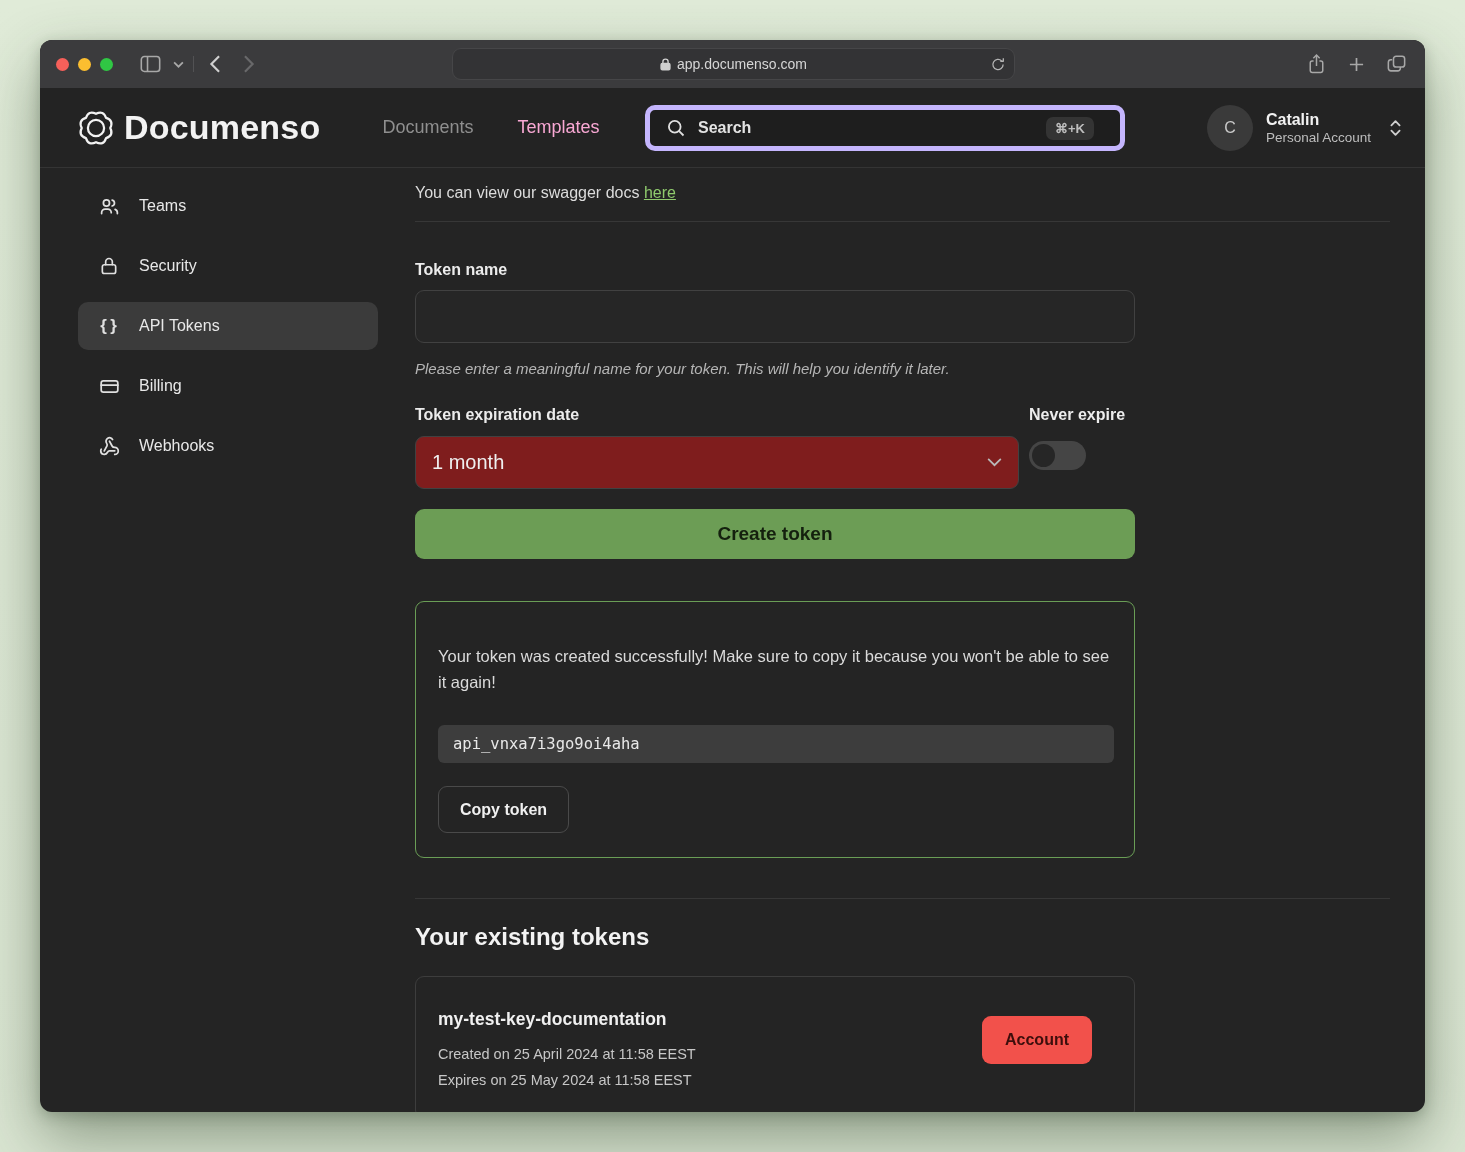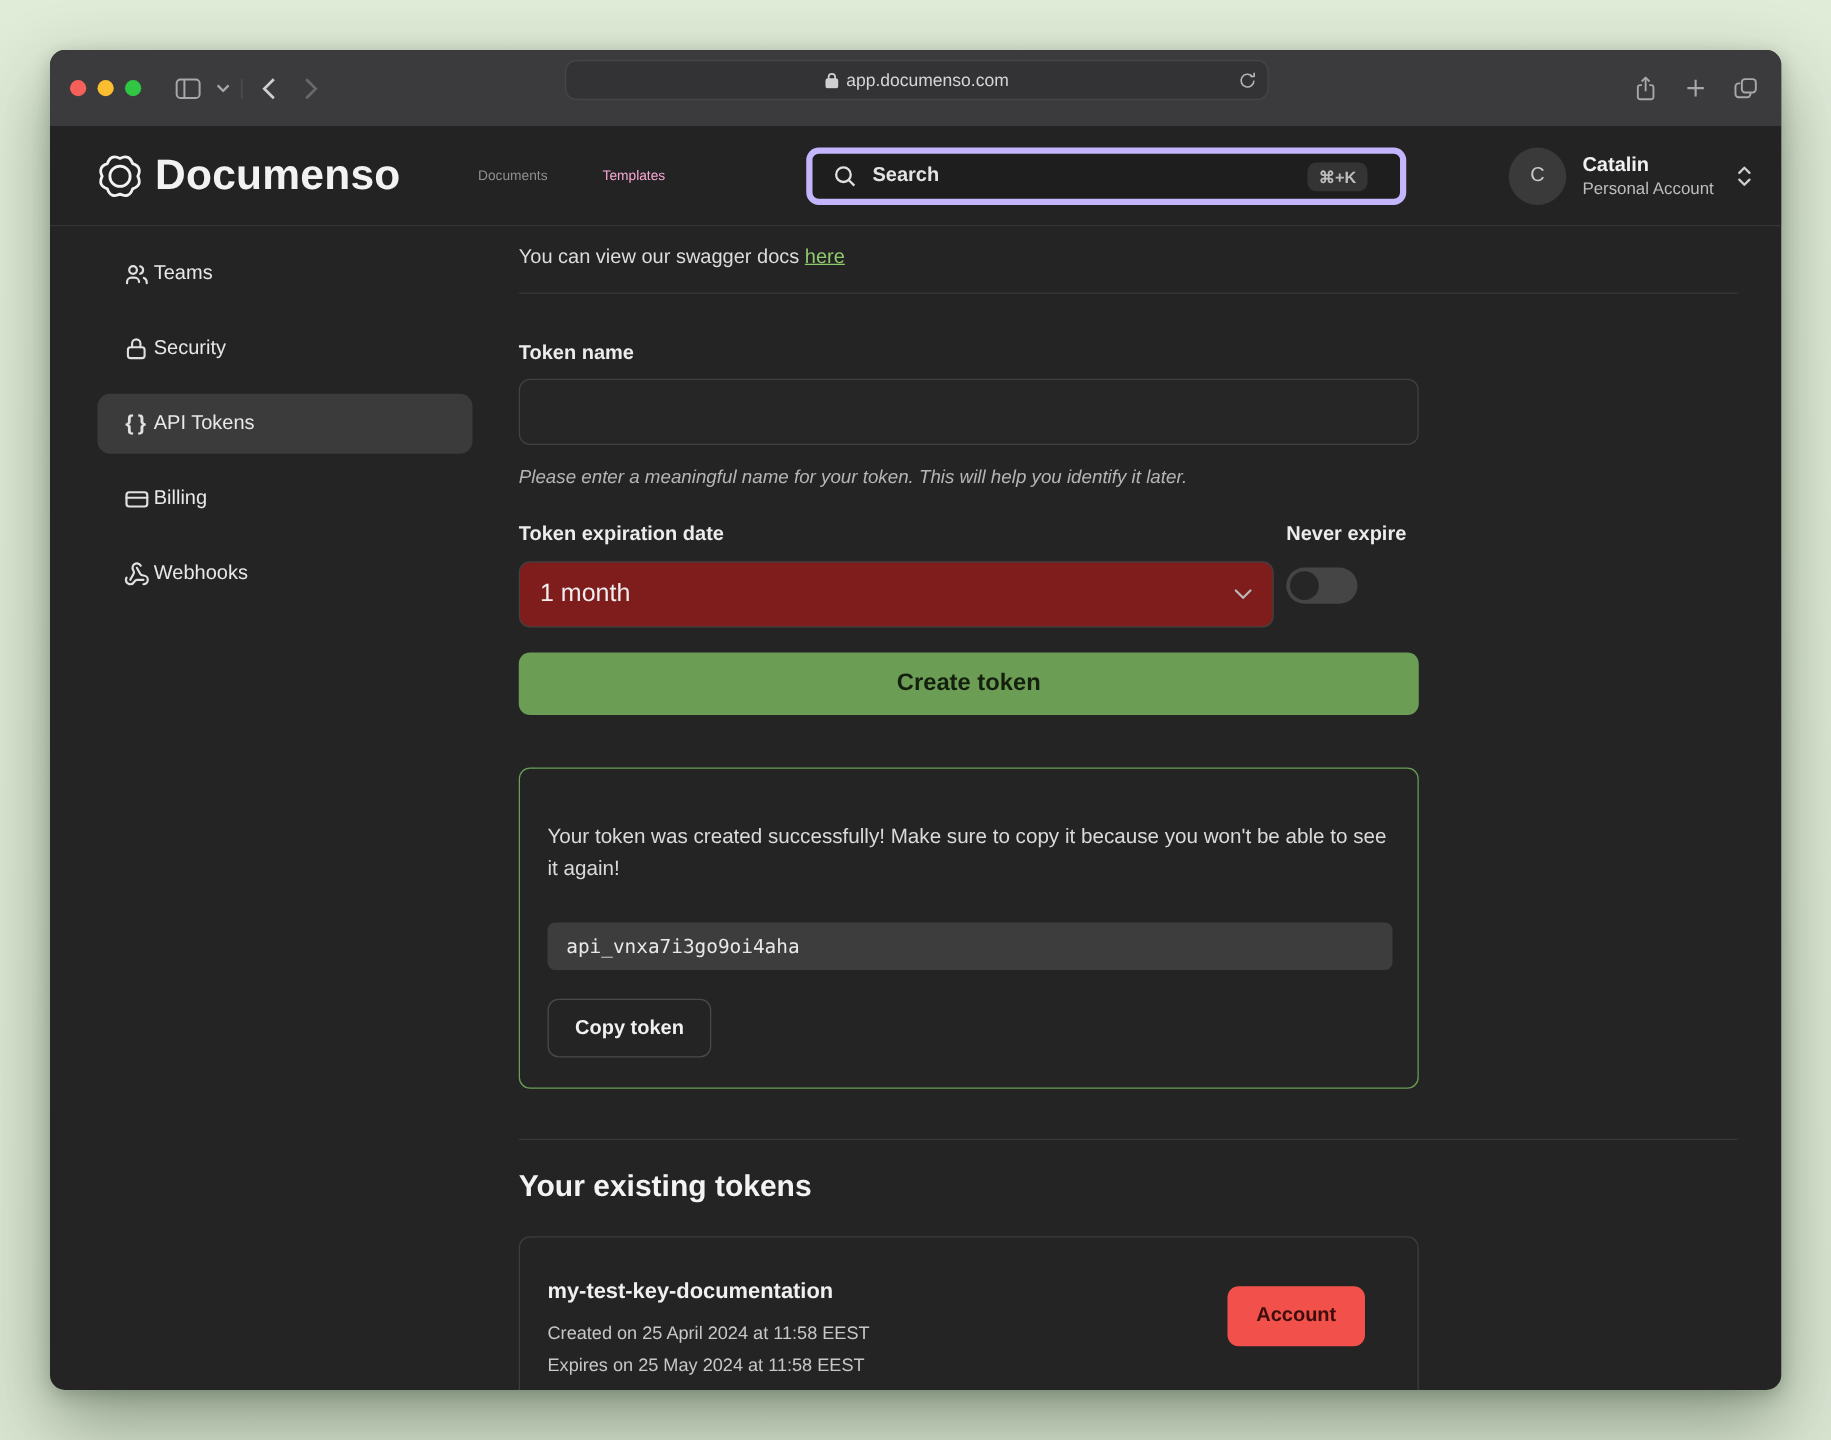--- a/index.html
+++ b/index.html
@@ -10,21 +10,21 @@
     -webkit-font-smoothing:antialiased;
   }
   .window {
     position:absolute; left:40px; top:40px; width:1385px; height:1072px;
     background:#242424; border-radius:12px; overflow:hidden;
     box-shadow:0 25px 60px rgba(40,60,35,.45), 0 4px 14px rgba(40,60,35,.25);
     display:flex; flex-direction:column;
   }
   
   .toolbar {
-    height:61px; background:#3b3b3d; flex:0 0 auto;
+    height:48px; background:#3b3b3d; flex:0 0 auto;
     display:flex; align-items:center; padding:0 16px; position:relative;
   }
   .traffic { display:flex; gap:9px; align-items:center; margin-right:22px; }
   .dot { width:13px; height:13px; border-radius:50%; }
   .tb-icons { display:flex; align-items:center; gap:4px; color:#a8a8a8; }
   .tb-btn { width:30px; height:26px; display:flex; align-items:center; justify-content:center; border-radius:6px; }
   .tb-sep { width:1px; height:16px; background:#525254; margin:0 2px; }
   .chev-fwd { color:#68686a; }
   .urlbar {
     position:absolute; left:412px; width:563px; height:32px; top:8px;
@@ -35,21 +35,21 @@
   .urlbar .reload { position:absolute; right:9px; color:#b5b5b5; display:flex; }
   .tb-right { position:absolute; right:14px; display:flex; align-items:center; gap:10px; color:#a8a8a8; }
   
   .app-header {
     height:80px; flex:0 0 auto; background:#232323; border-bottom:1px solid #343434;
     display:flex; align-items:center; padding:0 38px; position:relative;
   }
   .brand { display:flex; align-items:center; gap:10px; color:#f2f2f2; }
   .brand-name { font-size:34px; font-weight:bold; letter-spacing:.2px; }
   .nav { display:flex; gap:44px; margin-left:62px; }
-  .nav a { text-decoration:none; font-size:11px; font-weight:500; }
+  .nav a { text-decoration:none; font-size:18px; font-weight:500; }
   .nav .n0 { color:#8f8f8f; }
   .nav .n1 { color:#f9a8d4; }
   .searchbox {
     position:absolute; left:605px; width:480px; height:46px; top:17px;
     background:#1e1e1e; border:5px solid #c4b5fd; border-radius:10px;
     display:flex; align-items:center; padding:0 26px 0 16px; color:#d9d9d9; gap:12px;
   }
   .searchbox .s-label { font-size:16px; font-weight:600; color:#e3e3e3; flex:1; }
   .kbd {
     background:#343434; color:#bdbdbd; border-radius:7px; padding:4px 9px;
@@ -60,21 +60,21 @@
     width:46px; height:46px; border-radius:50%; background:#3a3a3a; color:#c9c9c9;
     display:flex; align-items:center; justify-content:center; font-size:16px;
   }
   .acct-name { color:#f1f1f1; font-size:16px; font-weight:bold; line-height:1.25; }
   .acct-type { color:#bdbdbd; font-size:13.5px; }
   .updown { color:#cfcfcf; margin-left:4px; display:flex; }
   
   .content { flex:1; display:flex; padding:12px 0 0 38px; overflow:hidden; }
   .sidebar { width:300px; flex:0 0 auto; padding-top:2px; }
   .side-item {
-    height:48px; display:flex; align-items:center; gap:3px; padding:0 20px;
+    height:48px; display:flex; align-items:center; gap:19px; padding:0 20px;
     color:#e8e8e8; font-size:16px; font-weight:500; border-radius:10px;
     margin-bottom:12px;
     text-align:right;
   }
   .side-item .ic { width:22px; display:flex; justify-content:center; color:#e0e0e0; }
   .side-item.active { background:#3b3b3b; }
   .braces { font-size:17px; font-weight:600; letter-spacing:1px; }
   .main { margin-left:37px; width:975px; }
   .swagger { color:#dcdcdc; font-size:16px; margin-top:4px; }
   .swagger a { color:#8fca6d; font-weight:500; }

